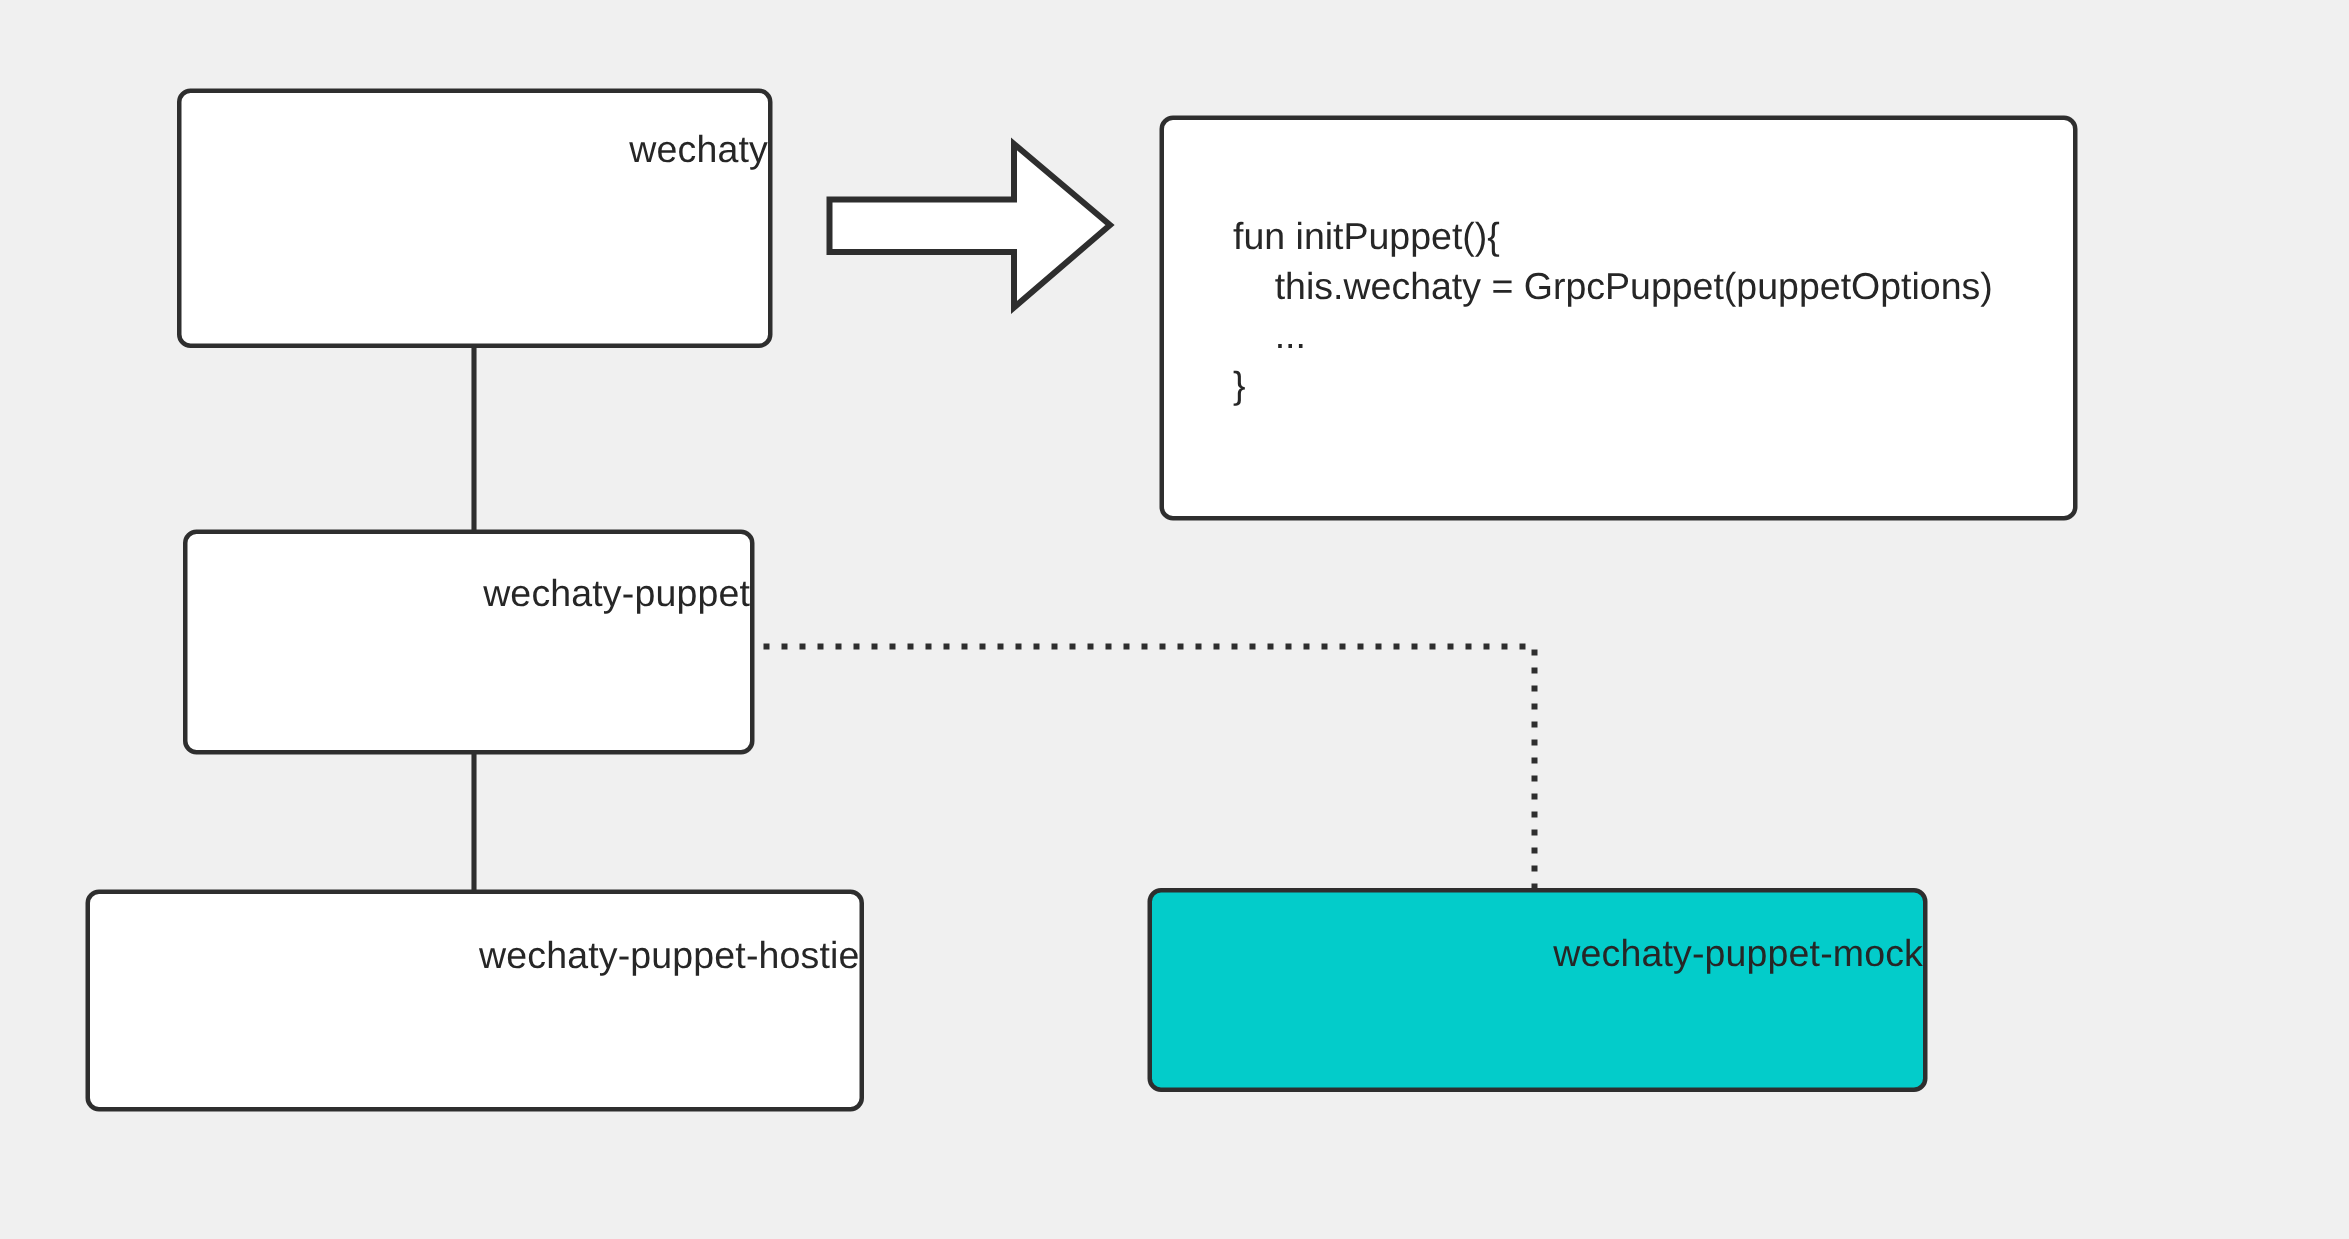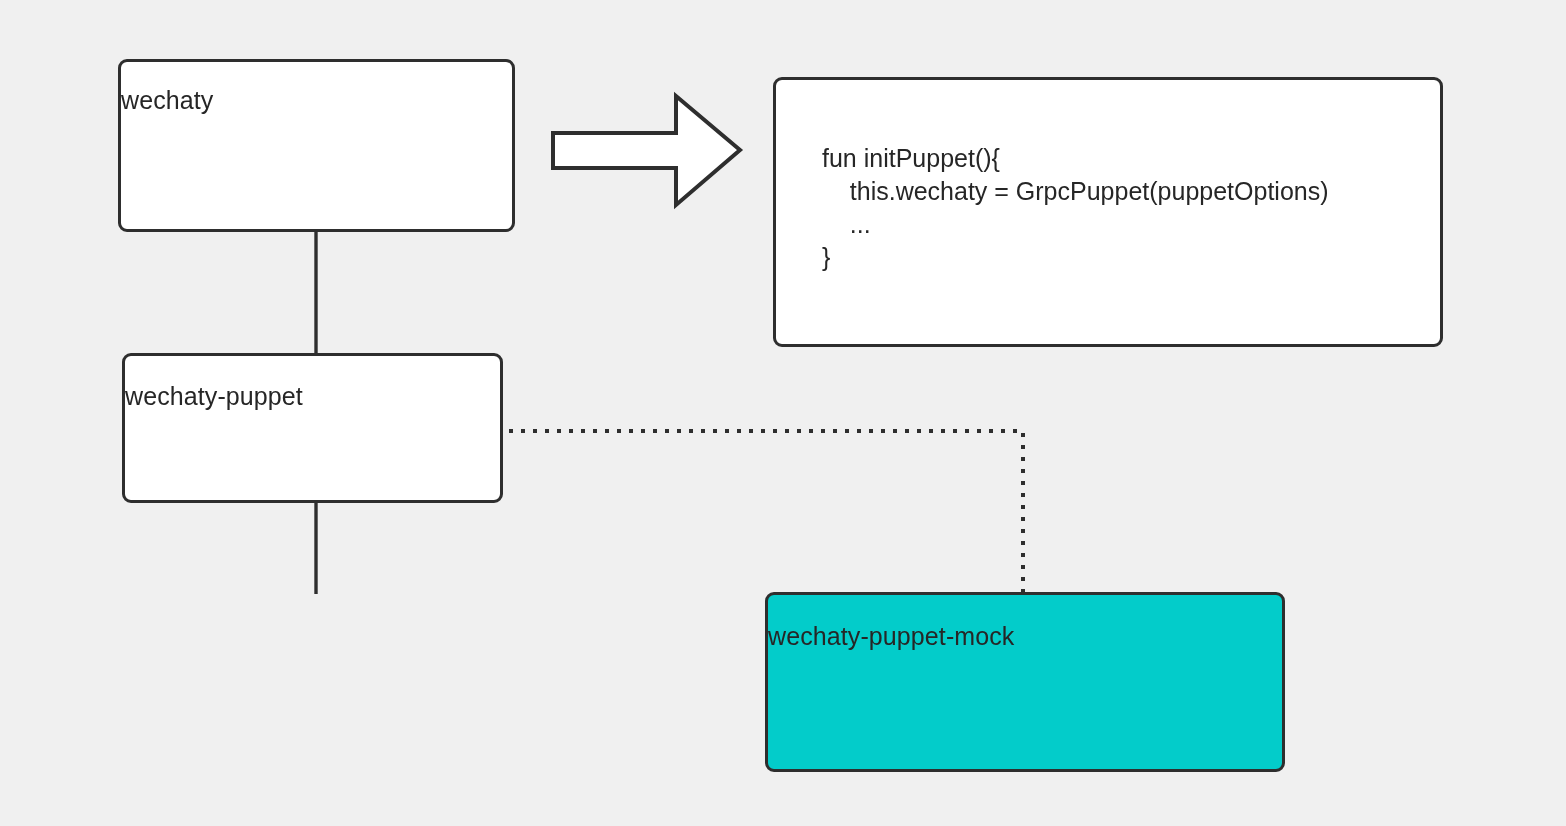--- a/index.html
+++ b/index.html
@@ -20,49 +20,49 @@
     width: 1566px;
     height: 826px;
   }
   .node {
     position: absolute;
     box-sizing: border-box;
     border: 3px solid #2e2e2e;
     border-radius: 9px;
     background: #ffffff;
     display: flex;
-    justify-content: flex-start;
+    justify-content: flex-end;
     align-items: flex-start;
   }
   .node .node-label {
     font-size: 25px;
     color: #262626;
     letter-spacing: 0.1px;
     line-height: 1;
     white-space: nowrap;
   }
   
   #node-wechaty      { left: 118px; top: 59px;  width: 397px; height: 173px; }
   #node-wechaty .node-label { margin-top: 26px; }
 
   #node-puppet       { left: 122px; top: 353px; width: 381px; height: 150px; }
   #node-puppet .node-label { margin-top: 28px; }
 
   #node-hostie       { left: 57px;  top: 593px; width: 519px; height: 148px; }
   #node-hostie .node-label { margin-top: 29px; }
 
-  #node-mock         { left: 765px; top: 592px; width: 520px; height: 180px;
+  #node-mock         { left: 765px; top: 592px; width: 520px; height: 136px;
                        background: #03ccca; }
   #node-mock .node-label { margin-top: 29px; }
 
   
   #code-panel {
     position: absolute;
     left: 773px; top: 77px;
-    width: 670px; height: 270px;
+    width: 612px; height: 270px;
     box-sizing: border-box;
     border: 3px solid #2e2e2e;
     border-radius: 9px;
     background: #ffffff;
     padding: 62px 0 0 46px;
   }
   #code-panel .code-line {
     font-family: "Liberation Sans", sans-serif;
     font-size: 25px;
     color: #262626;
@@ -94,20 +94,23 @@
   </svg>
 
   <div class="node" id="node-wechaty">
     <span class="node-label">wechaty</span>
   </div>
 
   <div class="node" id="node-puppet">
     <span class="node-label">wechaty-puppet</span>
   </div>
 
+  <div class="node" id="node-hostie">
+    <span class="node-label">wechaty-puppet-hostie</span>
+  </div>
 
   <div class="node" id="node-mock">
     <span class="node-label">wechaty-puppet-mock</span>
   </div>
 
   <div id="code-panel">
     <div class="code-line">fun initPuppet(){</div>
     <div class="code-line">    this.wechaty = GrpcPuppet(puppetOptions)</div>
     <div class="code-line">    ...</div>
     <div class="code-line">}</div>

